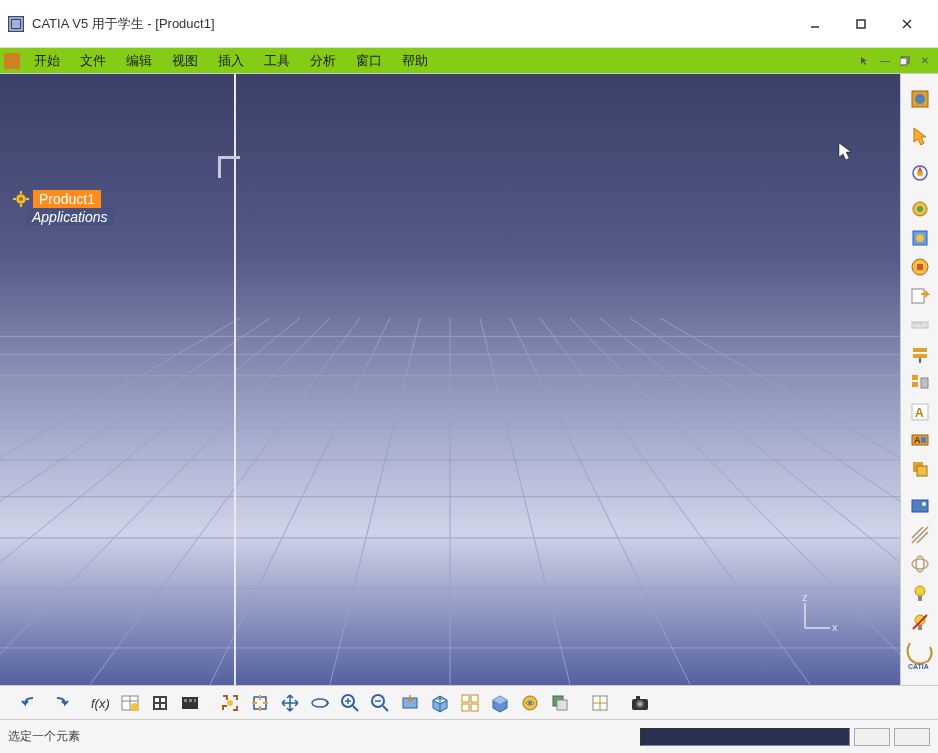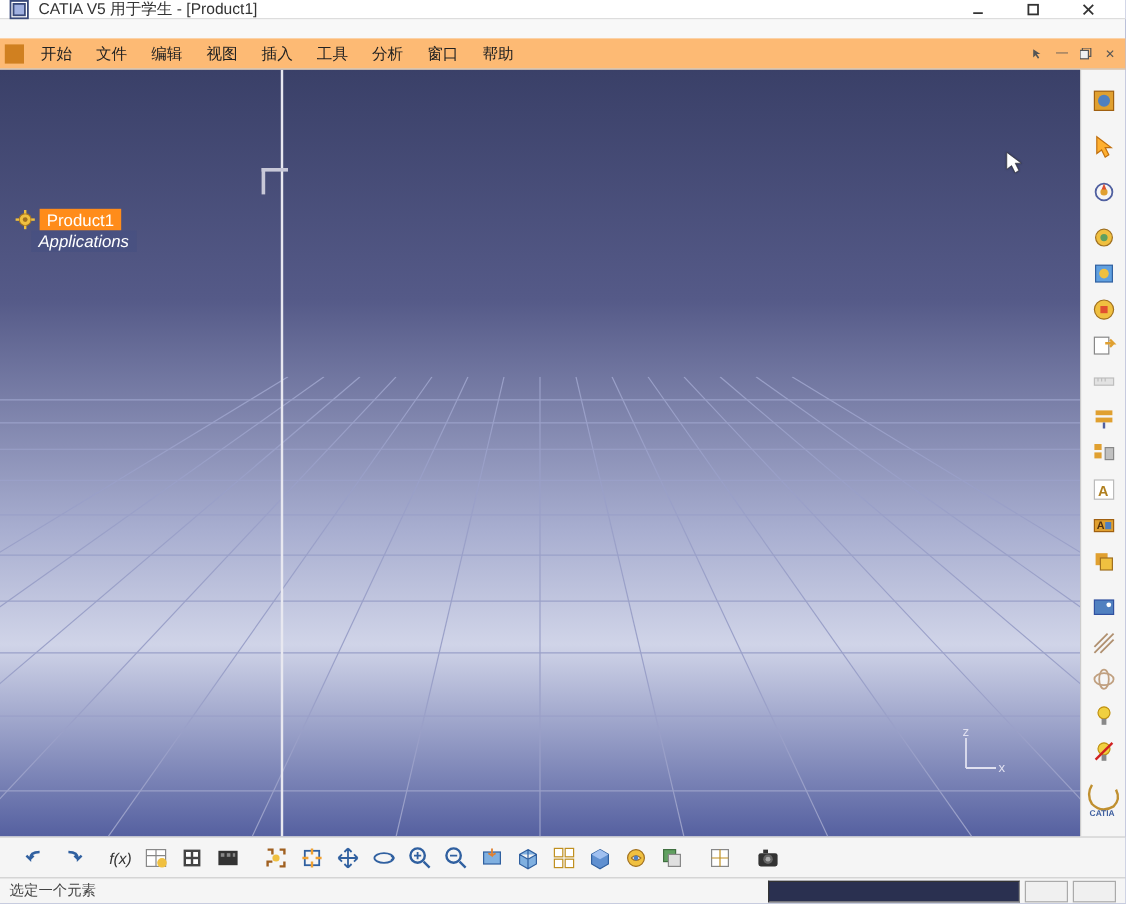--- a/index.html
+++ b/index.html
@@ -1,27 +1,27 @@
 <!DOCTYPE html>
 <html><head>
 <meta charset="utf-8">
 <style>
 * { margin: 0; padding: 0; box-sizing: border-box; font-family: "Microsoft YaHei", sans-serif; }
 body { width: 938px; height: 753px; background: #5868a8; overflow: hidden; position: relative; }
 
 .window { width: 938px; height: 753px; background: #f8f8f8; display: flex; flex-direction: column; }
 
-.titlebar { height: 16px; background: #fff; display: flex; align-items: center; padding: 0 8px; border-bottom: 1px solid #ddd; justify-content: flex-end; }
+.titlebar { height: 48px; background: #fff; display: flex; align-items: center; padding: 0 8px; border-bottom: 1px solid #ddd; justify-content: flex-end; }
 .titlebar .app-icon { width: 16px; height: 16px; background: #3a4a7a; margin-right: 8px; display: flex; align-items: center; justify-content: center; }
 .titlebar .app-icon svg { width: 14px; height: 14px; }
 .titlebar .title-text { font-size: 13px; color: #333; flex: 1; }
 .titlebar .win-controls { display: flex; gap: 0; }
 .titlebar .win-btn { width: 46px; height: 32px; display: flex; align-items: center; justify-content: center; cursor: pointer; }
 
-.menubar { height: 26px; background: #fdba74; display: flex; align-items: center; padding: 0 4px; border-bottom: 1px solid #ccc; position: relative; margin-top: 16px; }
+.menubar { height: 26px; background: #84cc16; display: flex; align-items: center; padding: 0 4px; border-bottom: 1px solid #ccc; position: relative; }
 .menubar .menu-icon-box { width: 16px; height: 16px; background: #d08020; margin-right: 4px; }
 .menubar .menu-item { padding: 2px 10px; font-size: 13px; cursor: pointer; color: #222; }
 .menubar .mdi-controls { position: absolute; right: 4px; display: flex; gap: 2px; }
 .menubar .mdi-btn { width: 18px; height: 16px; display: flex; align-items: center; justify-content: center; cursor: pointer; font-size: 10px; color: #555; border: 1px solid transparent; }
 
 .main-area { flex: 1; display: flex; overflow: hidden; }
 
 .viewport-container { flex: 1; position: relative; background: linear-gradient(to bottom, #3a4068 0%, #555a88 30%, #a8aed0 60%, #d0d4e8 75%, #5560a0 100%); overflow: hidden; }
 
 .grid-floor { position: absolute; bottom: 0; left: 0; right: 0; height: 60%; }
@@ -44,21 +44,21 @@
 
 .right-toolbar { width: 38px; background: #f5f5f5; border-left: 1px solid #ccc; display: flex; flex-direction: column; align-items: center; padding: 4px 0; gap: 2px; overflow: hidden; }
 .right-toolbar .rt-btn { width: 30px; height: 28px; display: flex; align-items: center; justify-content: center; cursor: pointer; border: 1px solid transparent; }
 .right-toolbar .rt-sep { width: 24px; height: 6px; }
 .right-toolbar .catia-logo { margin-top: auto; padding: 4px 0 6px; }
 
 .bottom-toolbar { height: 34px; background: #f5f5f5; border-top: 1px solid #ccc; display: flex; align-items: center; padding: 12px 6px; gap: 2px; }
 .bottom-toolbar .bt-btn { width: 28px; height: 28px; display: flex; align-items: center; justify-content: center; cursor: pointer; border: 1px solid transparent; }
 .bottom-toolbar .bt-sep { width: 8px; }
 
-.statusbar { height: 22px; background: #f5f5f5; border-top: 1px solid #ccc; display: flex; align-items: center; padding: 0 8px; font-size: 12px; color: #444; }
+.statusbar { height: 34px; background: #f5f5f5; border-top: 1px solid #ccc; display: flex; align-items: center; padding: 0 8px; font-size: 12px; color: #444; }
 .statusbar .status-text { flex: 1; }
 .statusbar .status-field { width: 210px; height: 18px; background: #2a3050; border: 1px inset #888; margin-left: 8px; }
 .statusbar .status-box { width: 36px; height: 18px; border: 1px solid #aaa; margin-left: 4px; background: #f0f0f0; }
 
 .cursor-arrow { position: absolute; left: 838px; top: 68px; pointer-events: none; }
 .cursor-arrow svg { width: 16px; height: 20px; filter: drop-shadow(0 0 1px rgba(0,0,0,0.4)); }
 </style>
 </head>
 <body>
 

